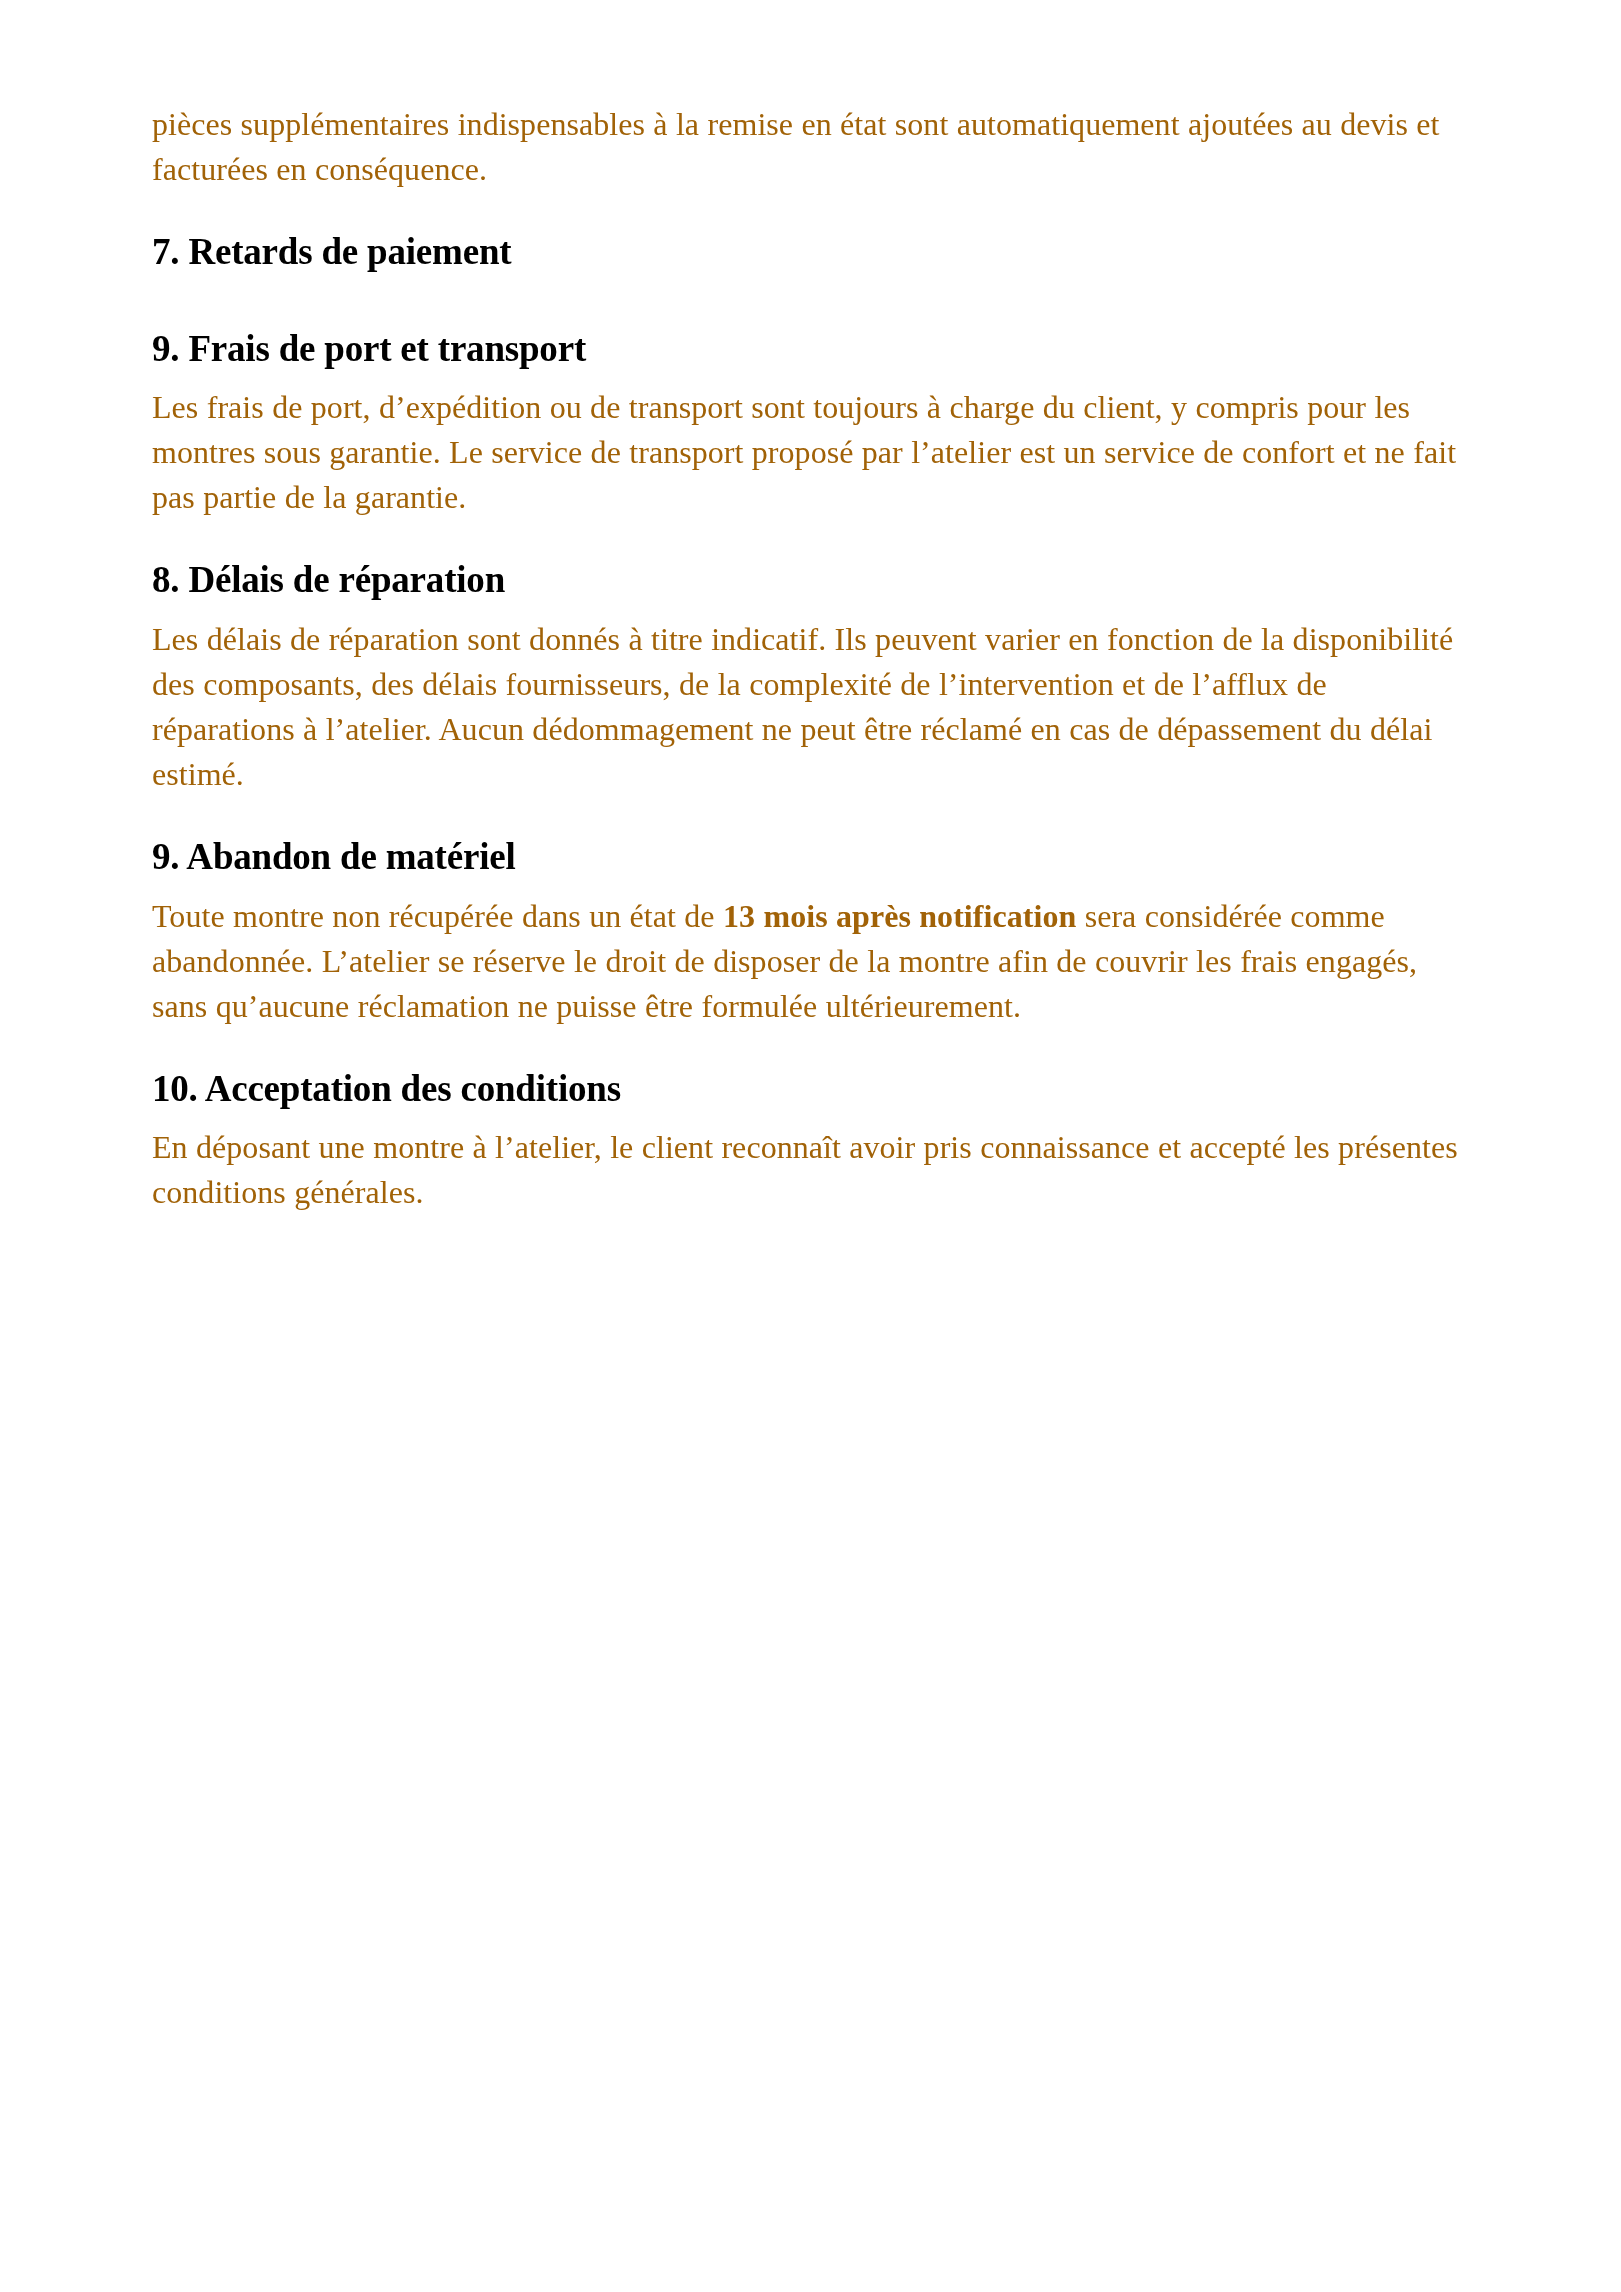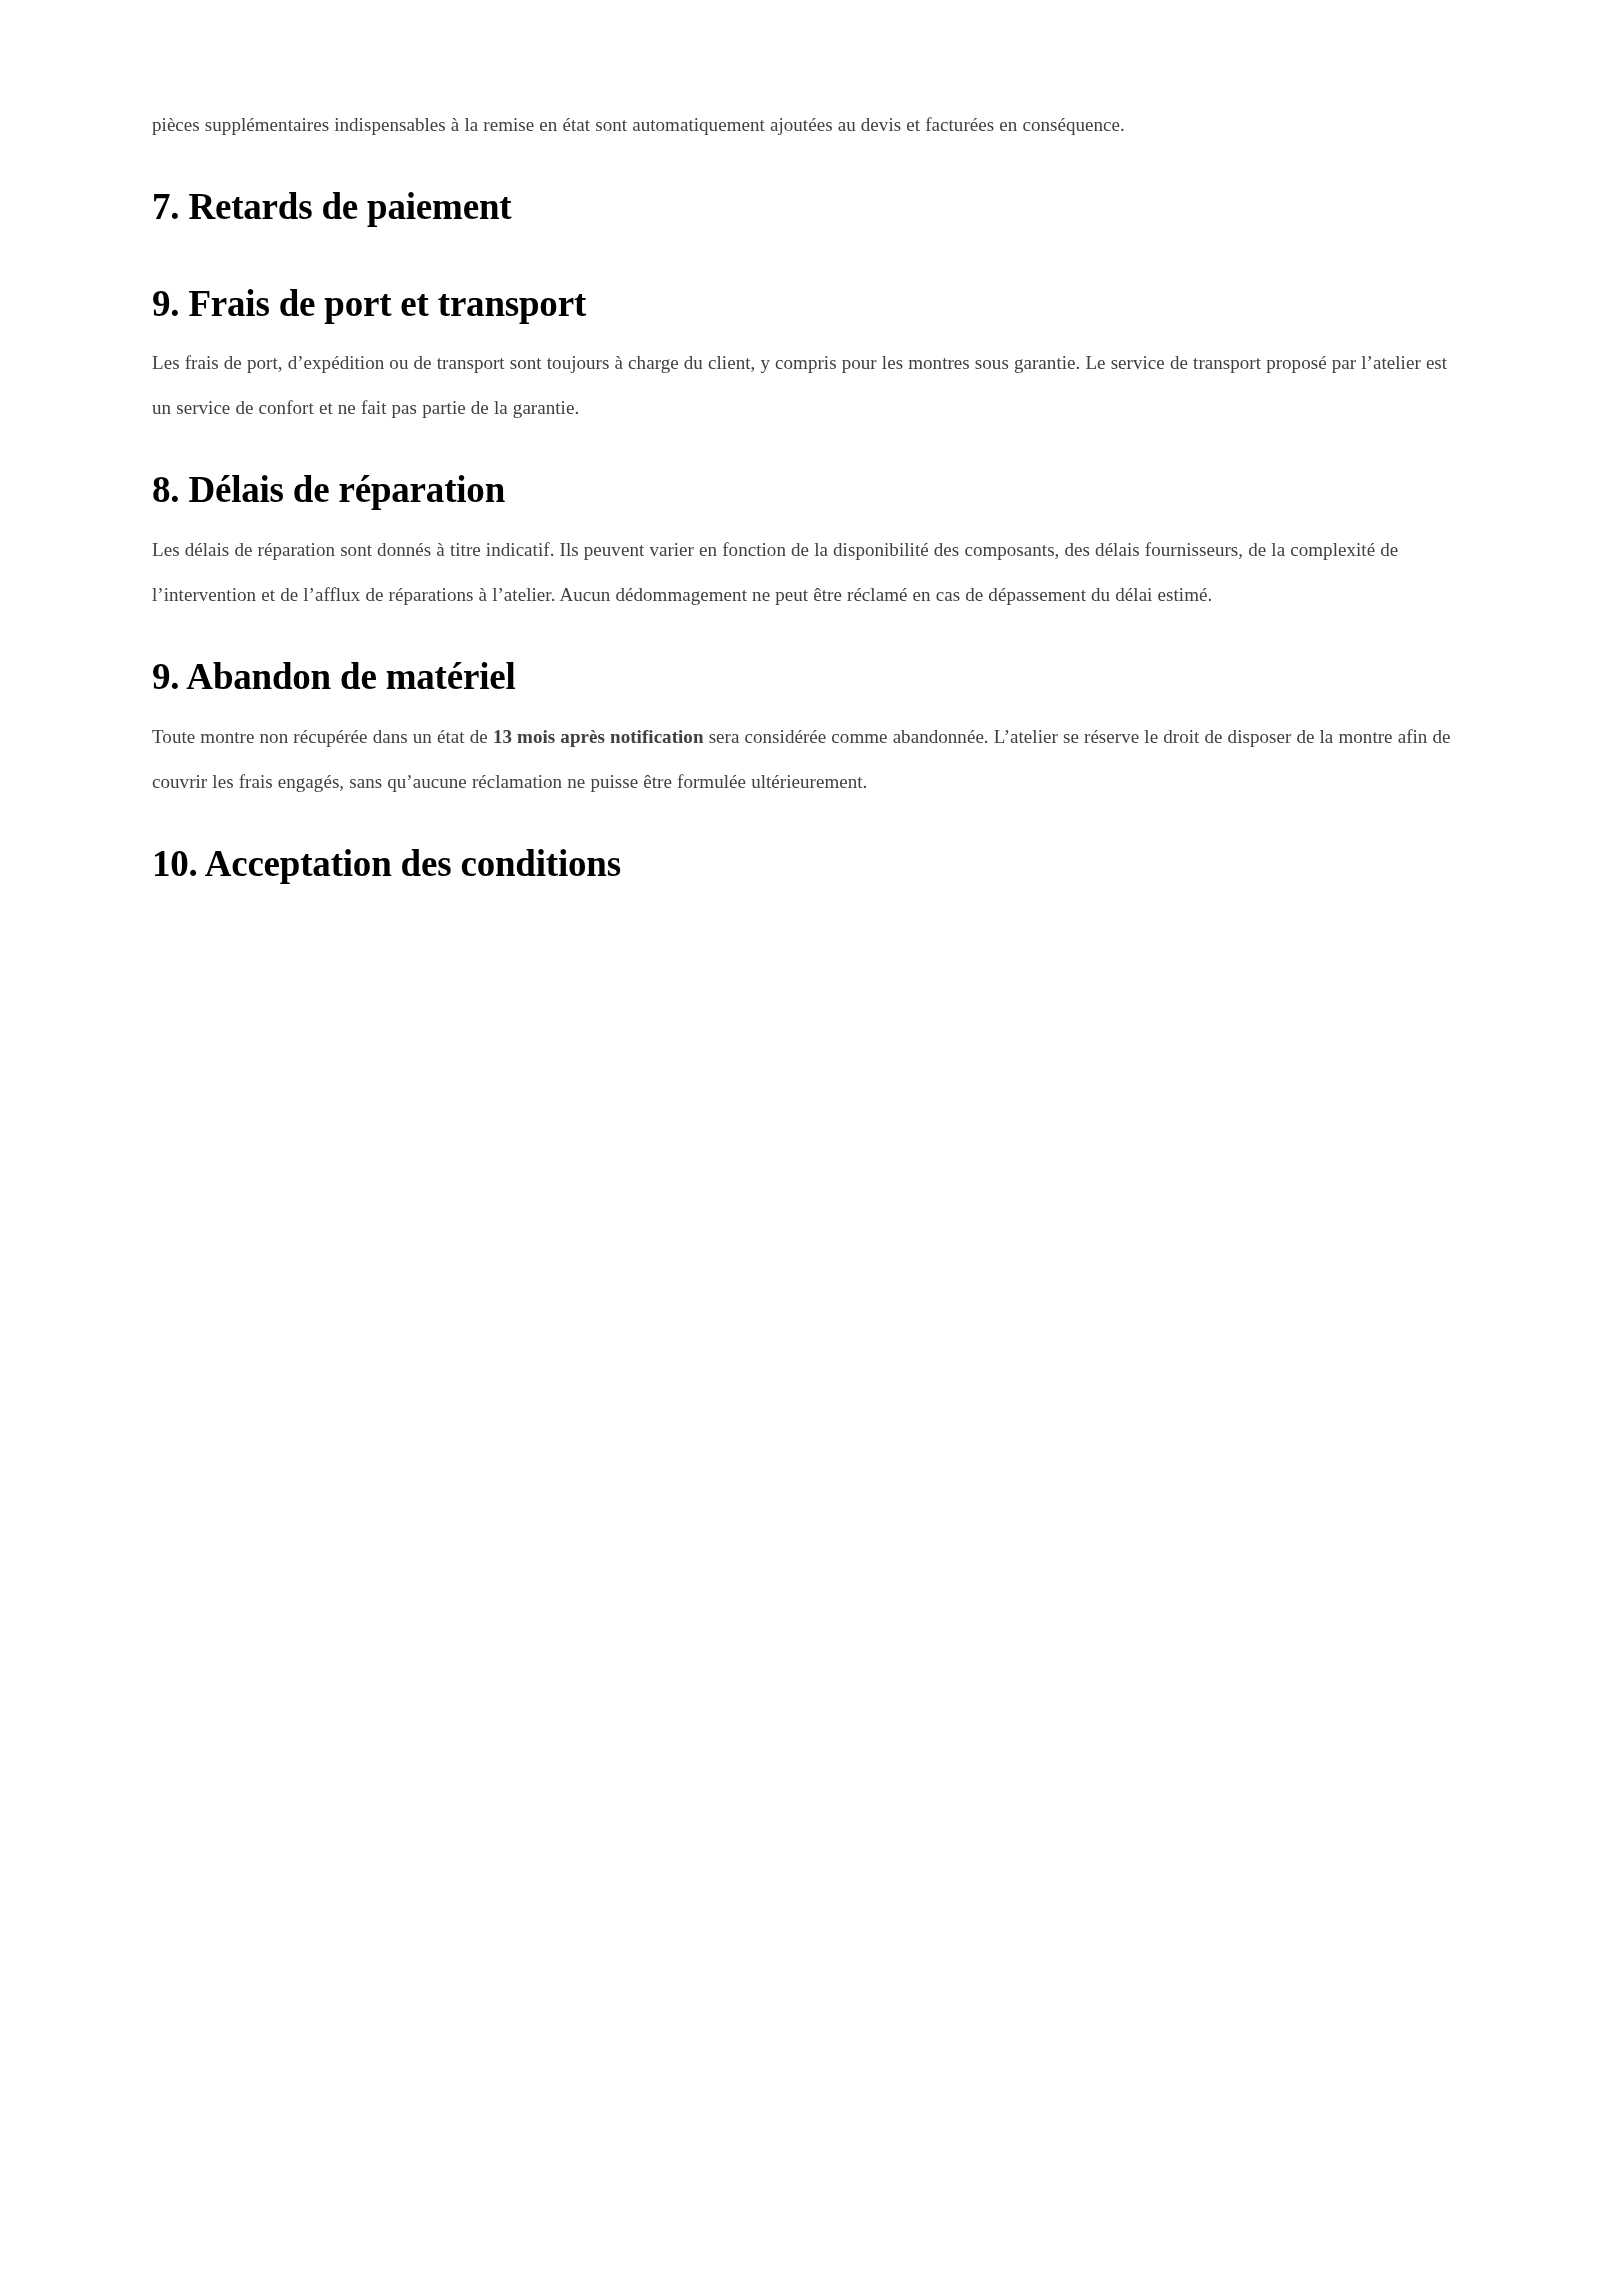--- a/index.html
+++ b/index.html
@@ -22,26 +22,26 @@
     box-sizing: border-box;
   }
   .content {
     position: absolute;
     left: 152px;
     top: 102px;
     width: 1315px;
   }
   p.para {
     margin: 0;
-    font-size: 19px;
+    font-size: 32px;
     line-height: 45px;
     text-align: left;
     letter-spacing: 0.05px;
     word-spacing: 0.3px;
-    color: #404040;
+    color: #a16207;
   }
   h2.section-heading {
     margin: 0;
     font-weight: bold;
     font-size: 37px;
     line-height: 45px;
     letter-spacing: -0.2px;
     color: #000000;
   }
   
@@ -73,16 +73,17 @@
     <p class="para">Les délais de réparation sont donnés à titre indicatif. Ils peuvent varier en fonction de la disponibilité des composants, des délais fournisseurs, de la complexité de l’intervention et de l’afflux de réparations à l’atelier. Aucun dédommagement ne peut être réclamé en cas de dépassement du délai estimé.</p>
 
     <div class="gap-before-heading"></div>
     <h2 class="section-heading">9. Abandon de matériel</h2>
     <div class="gap-after-heading"></div>
     <p class="para"><span>Toute montre non récupérée dans un état de </span><b class="strong">13 mois après notification</b><span> sera considérée comme abandonnée. L’atelier se réserve le droit de disposer de la montre afin de couvrir les frais engagés, sans qu’aucune réclamation ne puisse être formulée ultérieurement.</span></p>
 
     <div class="gap-before-heading"></div>
     <h2 class="section-heading">10. Acceptation des conditions</h2>
     <div class="gap-after-heading"></div>
+    <p class="para">En déposant une montre à l’atelier, le client reconnaît avoir pris connaissance et accepté les présentes conditions générales.</p>
 
   </div>
 </div>
 
 
 </body></html>

